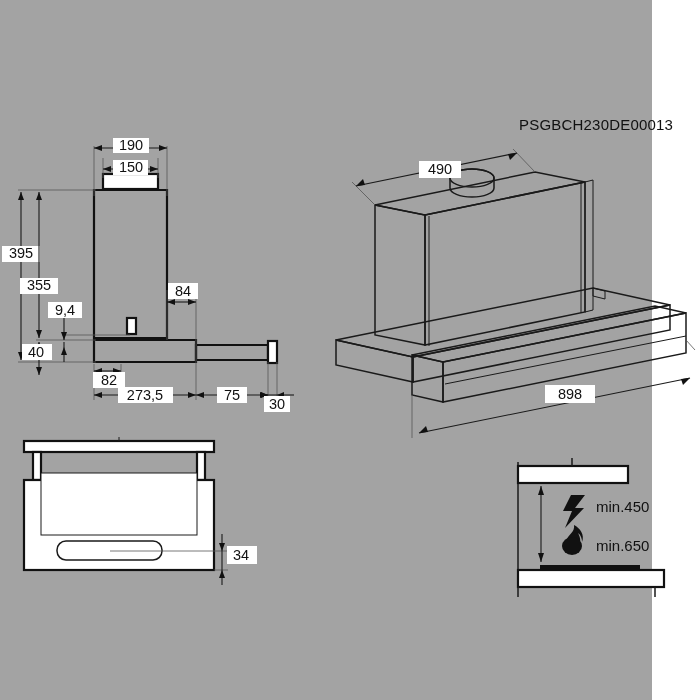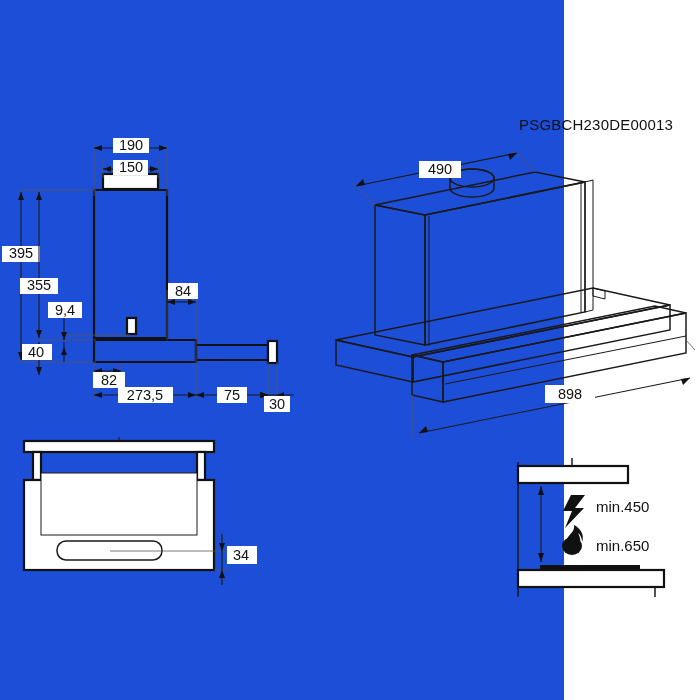--- a/index.html
+++ b/index.html
@@ -8,23 +8,23 @@
     background: #ffffff;
   }
   body {
     width: 700px;
     height: 700px;
     font-family: "Liberation Sans", sans-serif;
     overflow: hidden;
   }
   #sheet {
     position: relative;
-    width: 564px;
+    width: 652px;
     height: 700px;
-    background: #1d4ed8;
+    background: #a3a3a3;
   }
   svg { display: block; }
   .ln      { stroke: #1a1a1a; stroke-width: 1;   fill: none; }
   .ln-thick{ stroke: #111111; stroke-width: 2.2; fill: none; }
   .ln-med  { stroke: #1a1a1a; stroke-width: 1.5; fill: none; }
   .ext     { stroke: #555555; stroke-width: 0.8; fill: none; }
   .dim     { stroke: #1a1a1a; stroke-width: 1.1; fill: none; }
   .solid   { fill: #111111; stroke: none; }
   .wht     { fill: #ffffff; }
   text {

